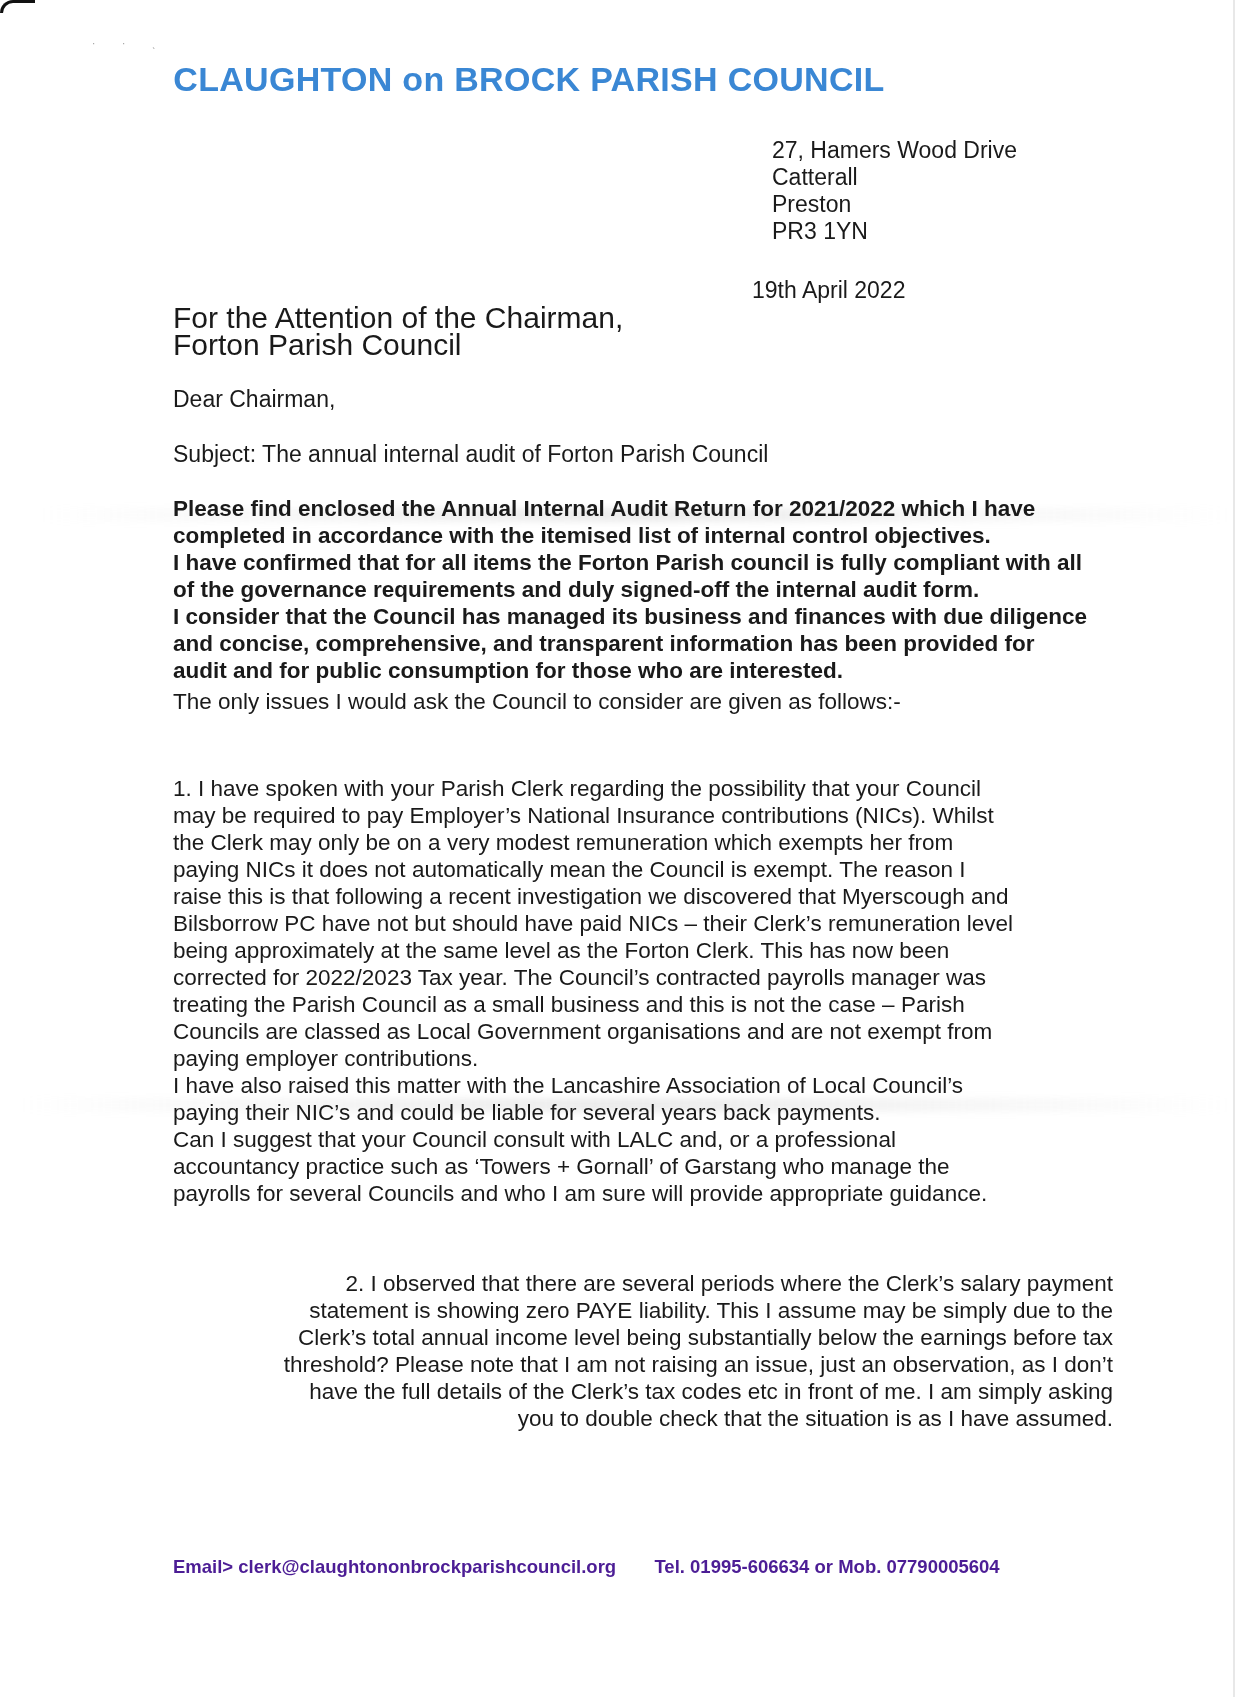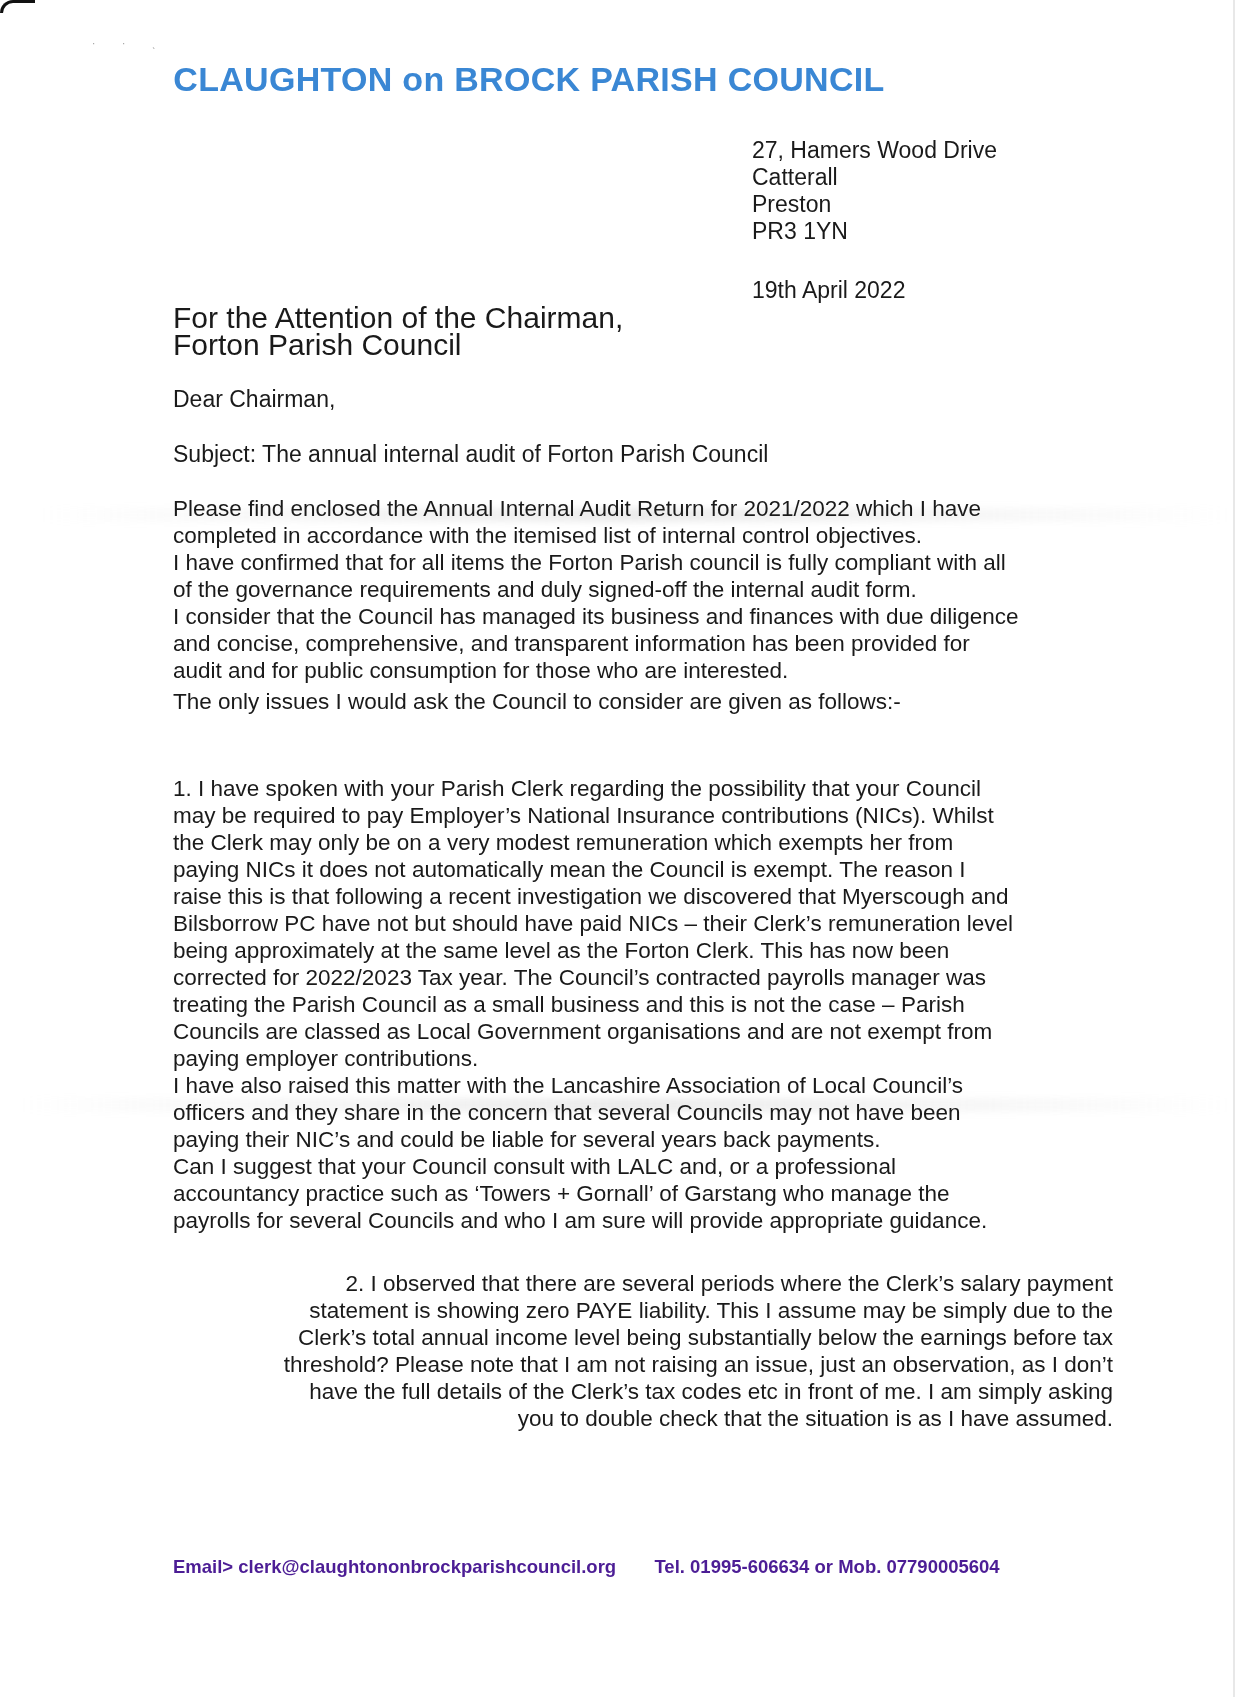--- a/index.html
+++ b/index.html
@@ -58,21 +58,21 @@
       font-weight: bold;
       color: #3a87d4;
       letter-spacing: 0.3px;
     }
     .address {
       position: absolute;
       left: 752px; top: 137px;
       font-size: 23px;
       line-height: 27px;
     }
-    .address .line { display: block; }
+    .address .line { display: block; margin-left: 20px; }
     .date {
       position: absolute;
       left: 752px; top: 277px;
       font-size: 23px;
     }
     .recipient {
       position: absolute;
       left: 173px; top: 304px;
       font-size: 30px;
       line-height: 27px;
@@ -92,21 +92,21 @@
       position: absolute;
       left: 173px;
       width: 940px;
       font-size: 22.5px;
       line-height: 27px;
     }
     .body-block .line {
       display: block;
       white-space: nowrap;
     }
-    #para-intro { top: 495px; }
+    #para-intro { top: 495px; font-weight: bold; }
     #para-issues { top: 688px; }
     #para-item1 { top: 775px; }
     #para-item2 { top: 1270px; text-align: right; }
     .footer {
       position: absolute;
       left: 173px; top: 1556px;
       font-size: 18.5px;
       font-weight: bold;
       color: #4c1d95;
       white-space: nowrap;
@@ -163,21 +163,20 @@
     <span class="line">the Clerk may only be on a very modest remuneration which exempts her from</span>
     <span class="line">paying NICs it does not automatically mean the Council is exempt. The reason I</span>
     <span class="line">raise this is that following a recent investigation we discovered that Myerscough and</span>
     <span class="line">Bilsborrow PC have not but should have paid NICs – their Clerk’s remuneration level</span>
     <span class="line">being approximately at the same level as the Forton Clerk. This has now been</span>
     <span class="line">corrected for 2022/2023 Tax year. The Council’s contracted payrolls manager was</span>
     <span class="line">treating the Parish Council as a small business and this is not the case – Parish</span>
     <span class="line">Councils are classed as Local Government organisations and are not exempt from</span>
     <span class="line">paying employer contributions.</span>
     <span class="line">I have also raised this matter with the Lancashire Association of Local Council’s</span>
-    <span class="line">officers and they share in the concern that several Councils may not have been</span>
     <span class="line">paying their NIC’s and could be liable for several years back payments.</span>
     <span class="line">Can I suggest that your Council consult with LALC and, or a professional</span>
     <span class="line">accountancy practice such as ‘Towers + Gornall’ of Garstang who manage the</span>
     <span class="line">payrolls for several Councils and who I am sure will provide appropriate guidance.</span>
   </div>
 
   <div class="body-block" id="para-item2">
     <span class="line">2. I observed that there are several periods where the Clerk’s salary payment</span>
     <span class="line">statement is showing zero PAYE liability. This I assume may be simply due to the</span>
     <span class="line">Clerk’s total annual income level being substantially below the earnings before tax</span>

